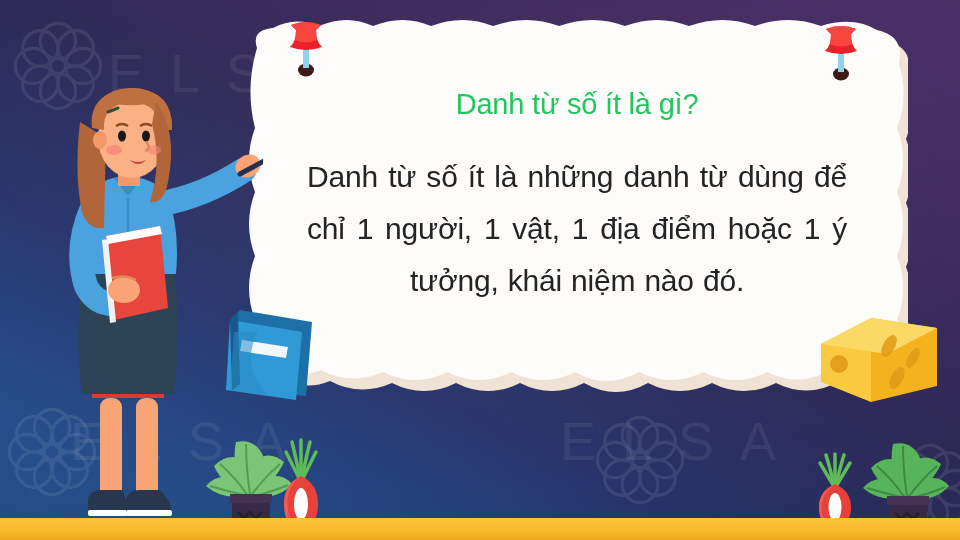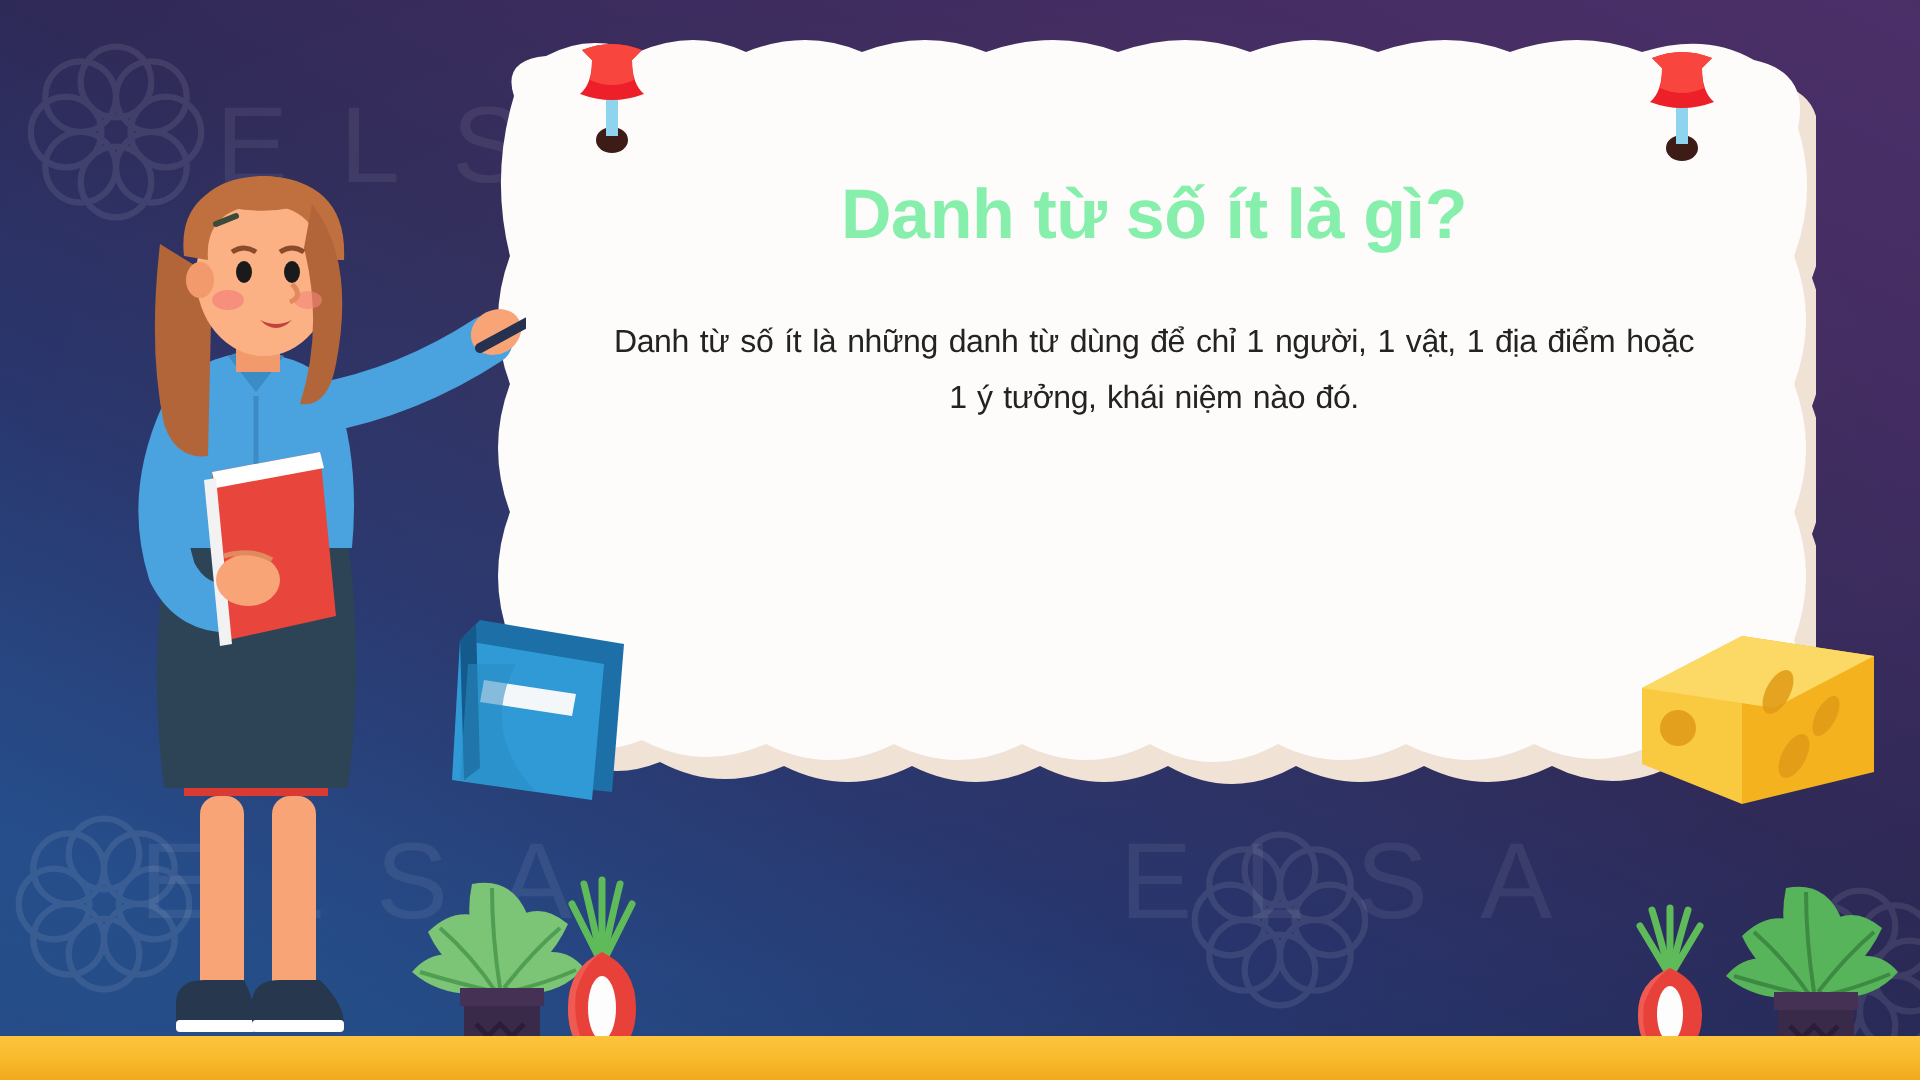--- a/index.html
+++ b/index.html
@@ -37,25 +37,25 @@
 
   
   .board-wrap{position:absolute;left:243px;top:18px;width:665px;height:380px;}
   .board-svg{position:absolute;left:0;top:0;}
 
   .board-content{
     position:absolute;left:60px;top:70px;width:548px;
     text-align:center;
   }
   .board-title{
-    font-size:35px;font-weight:bold;color:#86efac;
+    font-size:29px;font-weight:normal;color:#22c55e;
     letter-spacing:-0.2px;margin:0 0 30px 0;line-height:1.15;
   }
   .board-body{
-    font-size:16px;color:#232323;line-height:1.72;
+    font-size:30px;color:#232323;line-height:1.72;
     text-align:justify;text-align-last:center;
     letter-spacing:-0.2px;word-spacing:1px;margin:0;
     padding:0 4px;
   }
 
   
   .pin{position:absolute;width:46px;height:62px;}
   .pin-l{left:283px;top:16px;}
   .pin-r{left:818px;top:20px;}
 

